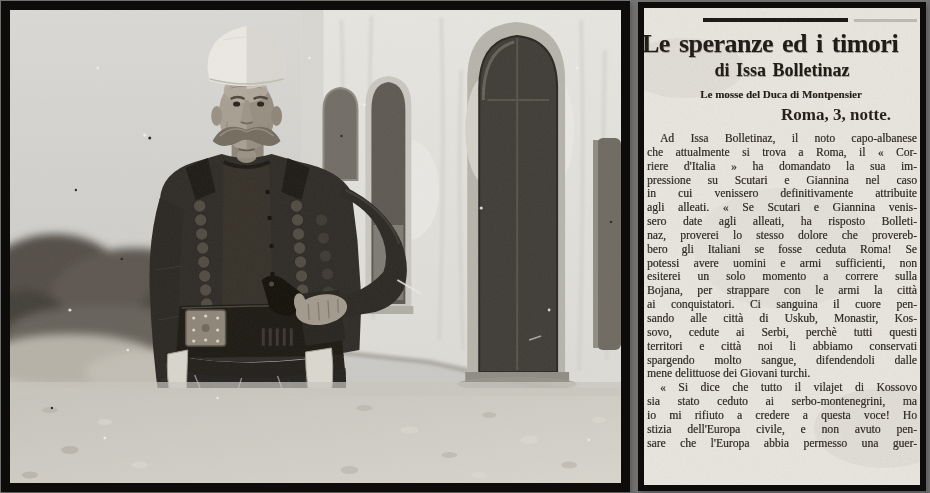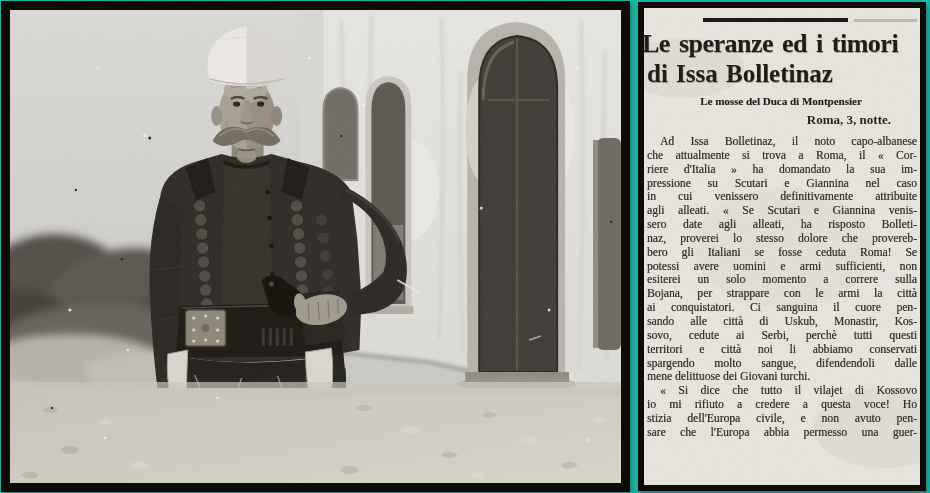--- a/index.html
+++ b/index.html
@@ -1,17 +1,17 @@
 <!DOCTYPE html>
 <html><head>
 <meta charset="utf-8">
 <style>
   html,body { margin:0; padding:0; background:#ffffff; }
   .canvas {
-    position:relative; width:930px; height:493px; background:#14b8a6;
+    position:relative; width:930px; height:493px; background:#737373;
     overflow:hidden; font-family:"Liberation Serif","DejaVu Serif",serif;
   }
   
   .photo-frame {
     position:absolute; left:1px; top:1px; width:629px; height:491px;
     background:#0d0c0a; padding:9px; box-sizing:border-box;
     box-shadow:2px 3px 4px rgba(70,70,70,.55);
   }
   .photo-frame svg { width:100%; height:100%; display:block; }
   
@@ -27,29 +27,29 @@
   .paper-inner { position:absolute; inset:0; padding:5px 3px 0 3px; }
   .rule-row { display:flex; align-items:center; margin-top:5px; }
   .top-rule { width:148px; height:4px; background:#14110c; margin-left:56px; }
   .rule-tail { width:64px; height:3px; background:#b3b0a8; margin-left:6px; opacity:.8; }
   .headline1 {
     font-size:26px; font-weight:bold; white-space:nowrap; letter-spacing:-.5px;
     word-spacing:3px; margin:7px 0 0 -5px; color:#17130d;
     text-shadow:.5px .5px 0 rgba(20,16,10,.35);
   }
   .headline2 {
-    font-size:25px; font-weight:bold; text-align:left; margin-top:1px;
+    font-size:18px; font-weight:bold; text-align:center; margin-top:1px;
     word-spacing:2px; color:#17130d; text-shadow:.5px .5px 0 rgba(20,16,10,.35);
   }
   .subheadline {
     font-size:11px; font-weight:bold; text-align:center; white-space:nowrap;
     margin:7px 0 0 -2px; color:#1a150f; text-shadow:.4px .4px 0 rgba(20,16,10,.3);
   }
   .dateline {
-    font-size:13px; font-weight:bold; text-align:right; padding-right:26px;
+    font-size:17px; font-weight:bold; text-align:right; padding-right:26px;
     margin-top:5px; color:#1d1812;
   }
   .article { margin-top:7px; font-size:11.6px; line-height:13.85px; }
   .bodyline {
     white-space:nowrap; overflow:hidden; text-align:justify; text-align-last:justify;
     color:#28241d; text-shadow:.4px .4px .5px rgba(25,20,12,.45);
   }
   .bodyline.indent { padding-left:13px; }
   .bodyline.parend { text-align-last:left; }
   .noise { position:absolute; inset:0; width:100%; height:100%; pointer-events:none; }
@@ -384,20 +384,21 @@
             <div class="bodyline">potessi avere uomini e armi sufficienti, non</div>
             <div class="bodyline">esiterei un solo momento a correre sulla</div>
             <div class="bodyline">Bojana, per strappare con le armi la città</div>
             <div class="bodyline">ai conquistatori. Ci sanguina il cuore pen-</div>
             <div class="bodyline">sando alle città di Uskub, Monastir, Kos-</div>
             <div class="bodyline">sovo, cedute ai Serbi, perchè tutti questi</div>
             <div class="bodyline">territori e città noi li abbiamo conservati</div>
             <div class="bodyline">spargendo molto sangue, difendendoli dalle</div>
             <div class="bodyline parend">mene delittuose dei Giovani turchi.</div>
             <div class="bodyline indent">« Si dice che tutto il vilajet di Kossovo</div>
+            <div class="bodyline">sia stato ceduto ai serbo-montenegrini, ma</div>
             <div class="bodyline">io mi rifiuto a credere a questa voce! Ho</div>
             <div class="bodyline">stizia dell'Europa civile, e non avuto pen-</div>
             <div class="bodyline">sare che l'Europa abbia permesso una guer-</div>
           </div>
       </div>
       <svg class="noise">
         <defs>
           <filter id="grainP">
             <feTurbulence type="fractalNoise" baseFrequency="0.5" numOctaves="2"></feTurbulence>
             <feColorMatrix type="matrix" values="0 0 0 0 0.42  0 0 0 0 0.40  0 0 0 0 0.36  0 0 0 0.20 0"></feColorMatrix>

